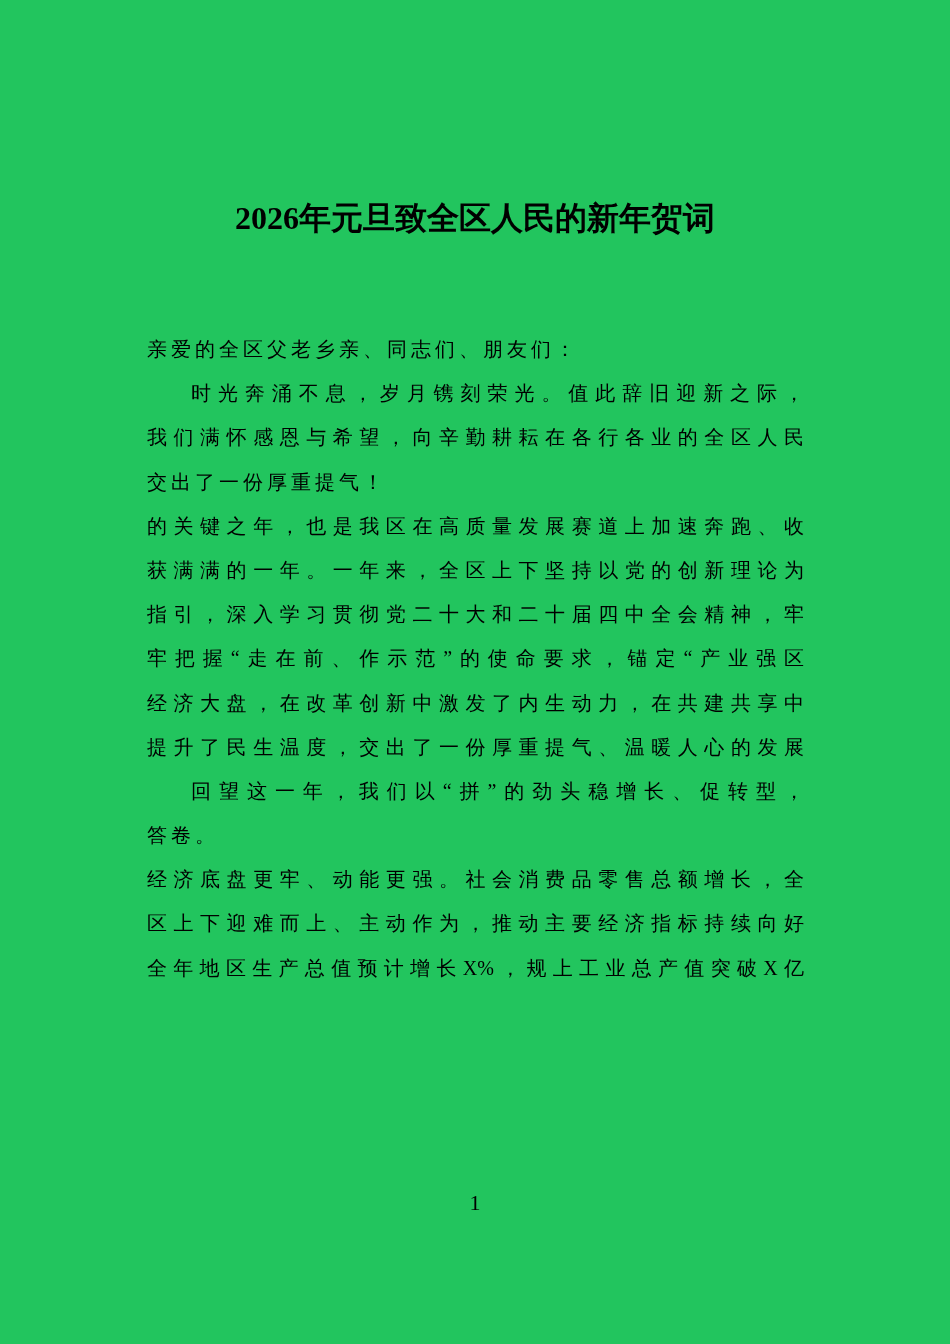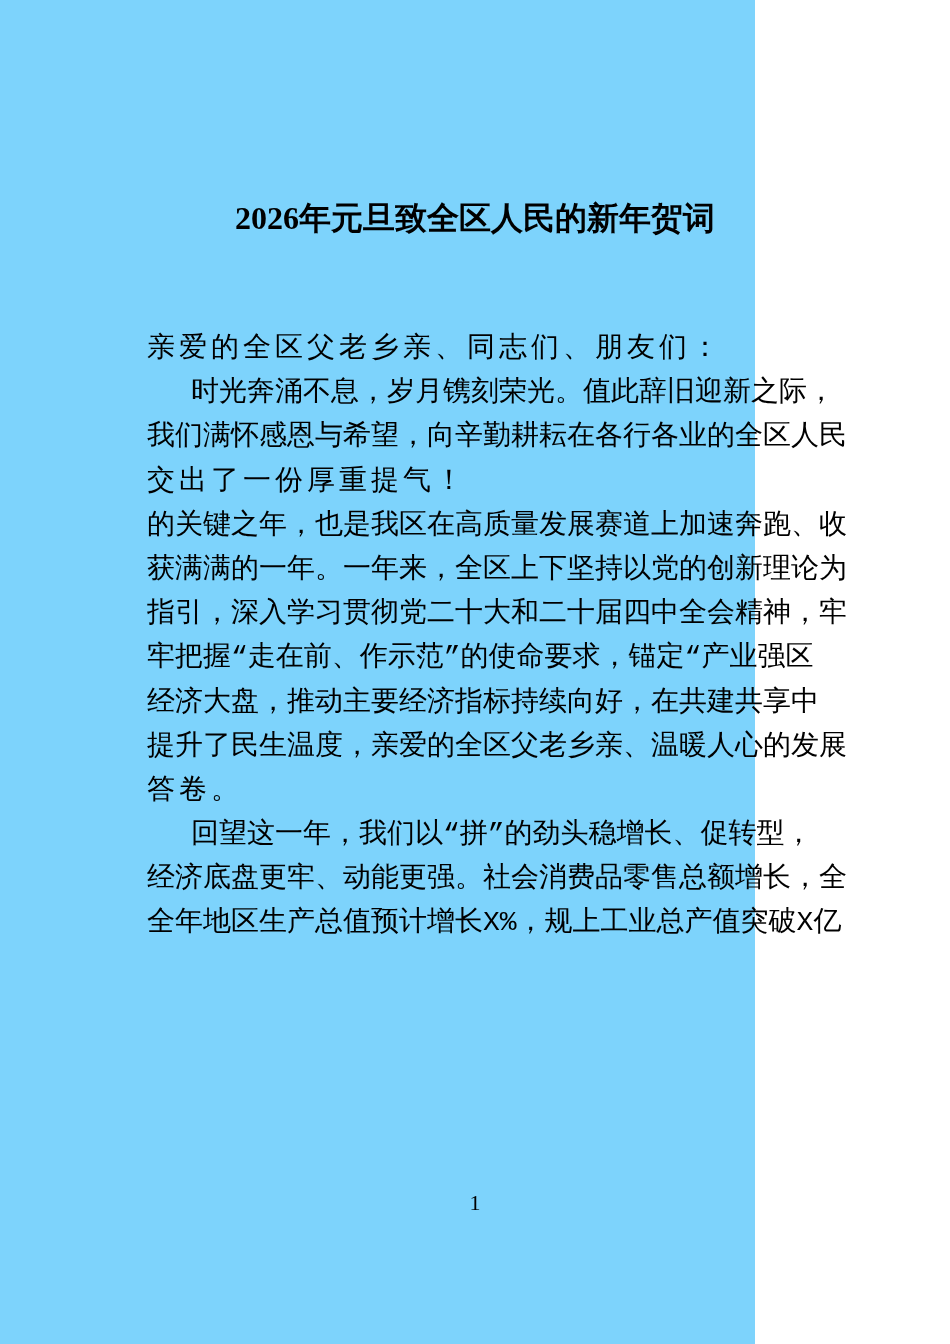--- a/index.html
+++ b/index.html
@@ -11,23 +11,23 @@
       width: 950px;
       height: 1344px;
       position: relative;
       overflow: hidden;
       font-family: "Liberation Serif", "DejaVu Serif", serif;
       color: #000000;
     }
     .page {
       position: absolute;
       left: 0; top: 0;
-      width: 755px;
+      width: 950px;
       height: 1344px;
-      background: #7dd3fc;
+      background: #22c55e;
     }
     .title {
       position: absolute;
       left: 0;
       top: 196px;
       width: 950px;
       text-align: center;
       font-size: 32px;
       font-weight: bold;
       line-height: 44px;
@@ -37,25 +37,25 @@
     .body-text {
       position: absolute;
       left: 147px;
       top: 327px;
       width: 657px;
     }
     .line {
       display: block;
       height: 44.2px;
       line-height: 44.2px;
-      font-size: 28px;
+      font-size: 20px;
       white-space: nowrap;
       text-align: justify;
       text-align-last: justify;
-      font-family: Liberation Mono, monospace;
+      font-family: Liberation Serif, serif;
       font-weight: normal;
     }
     .line.last {
       text-align-last: left;
       letter-spacing: 4px;
     }
     .line.indent {
       padding-left: 44px;
     }
     .page-number {
@@ -80,23 +80,24 @@
     <span class="line last">亲爱的全区父老乡亲、同志们、朋友们：</span>
 
     <span class="line indent">时光奔涌不息，岁月镌刻荣光。值此辞旧迎新之际，</span>
     <span class="line">我们满怀感恩与希望，向辛勤耕耘在各行各业的全区人民</span>
     <span class="line last">交出了一份厚重提气！</span>
 
     <span class="line">的关键之年，也是我区在高质量发展赛道上加速奔跑、收</span>
     <span class="line">获满满的一年。一年来，全区上下坚持以党的创新理论为</span>
     <span class="line">指引，深入学习贯彻党二十大和二十届四中全会精神，牢</span>
     <span class="line">牢把握“走在前、作示范”的使命要求，锚定“产业强区</span>
-    <span class="line">经济大盘，推动主要经济指标持续向好，在共建共享中</span>
-    <span class="line">提升了民生温度，亲爱的全区父老乡亲、温暖人心的发展</span>
+    <span class="line">经济大盘，在改革创新中激发了内生动力，在共建共享中</span>
+    <span class="line">提升了民生温度，交出了一份厚重提气、温暖人心的发展</span>
+    <span class="line indent">回望这一年，我们以“拼”的劲头稳增长、促转型，</span>
+
     <span class="line last">答卷。</span>
-
-    <span class="line indent">回望这一年，我们以“拼”的劲头稳增长、促转型，</span>
     <span class="line">经济底盘更牢、动能更强。社会消费品零售总额增长，全</span>
+    <span class="line">区上下迎难而上、主动作为，推动主要经济指标持续向好</span>
     <span class="line">全年地区生产总值预计增长X%，规上工业总产值突破X亿</span>
   </div>
 
   <div class="page-number">1</div>
 </div>
 
 </body></html>

